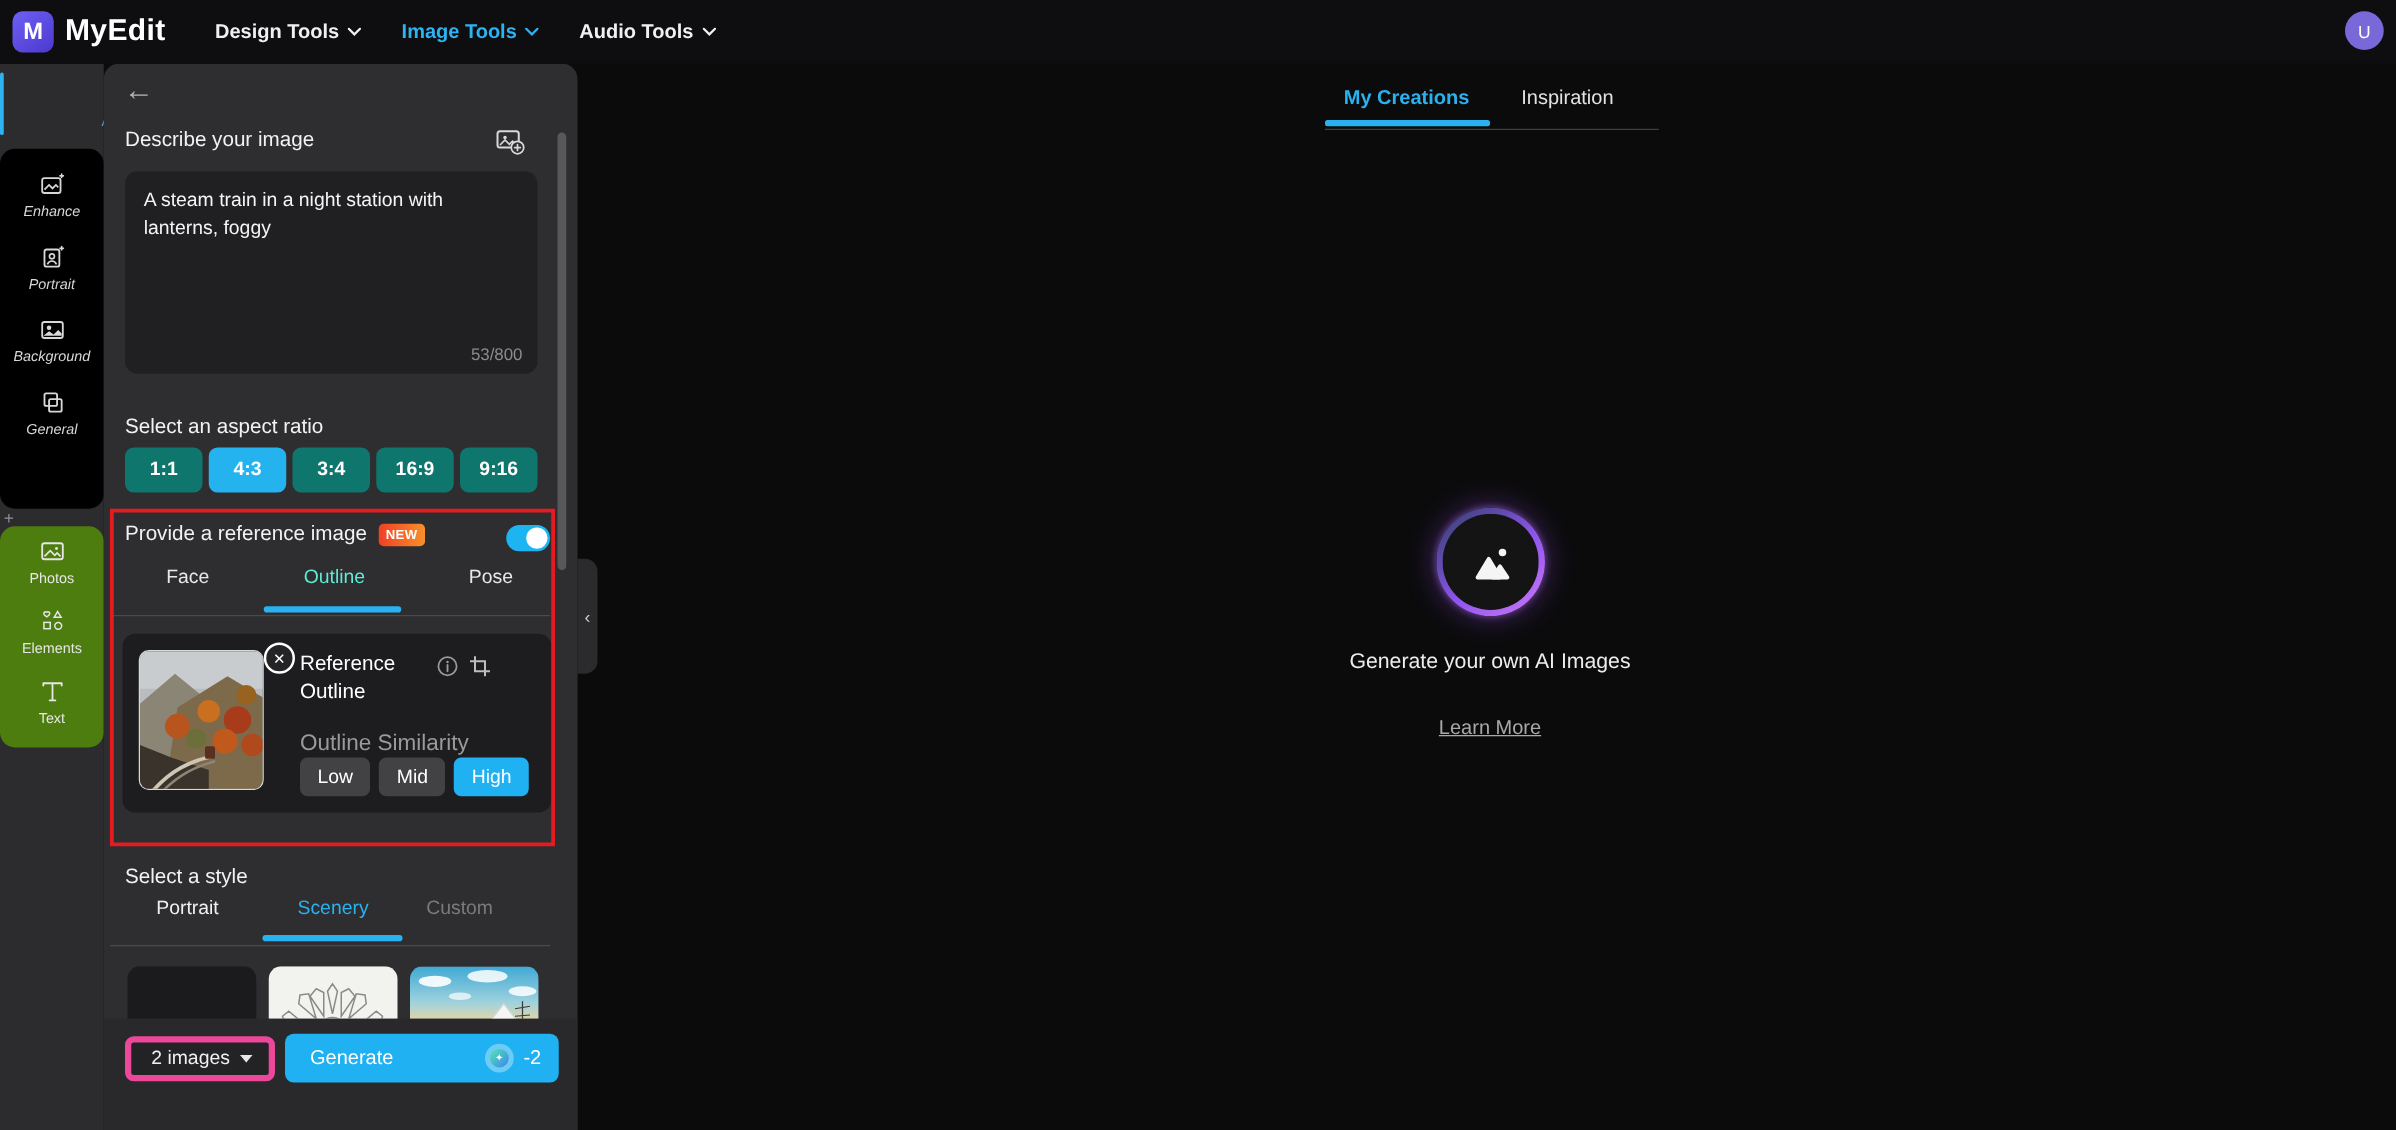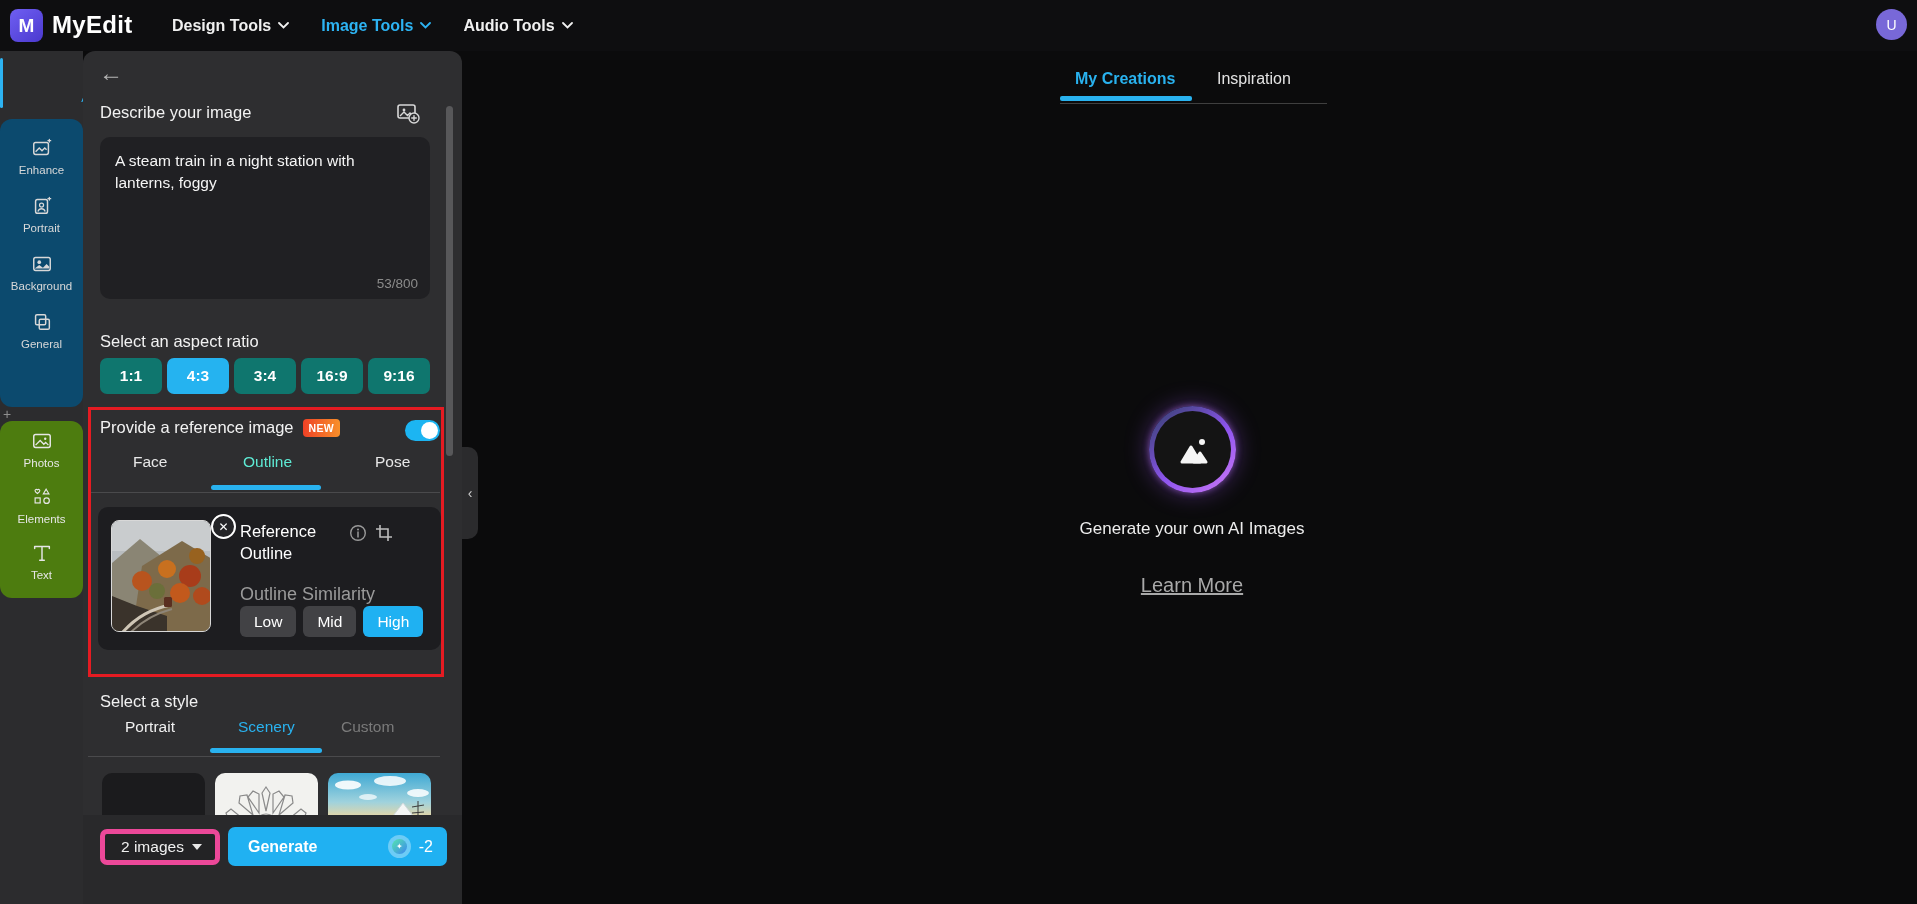--- a/index.html
+++ b/index.html
@@ -21,21 +21,21 @@
             color:#fff; font-size:14px; display:flex; align-items:center; justify-content:center; }
 
   
   .rail { left:0; top:51px; width:83px; height:853px; background:#2c2c2e; z-index:10; }
   .rail-item { width:83px; display:flex; flex-direction:column; align-items:center; justify-content:center; gap:5px;
                color:#d8d8d8; font-size:11.5px; cursor:pointer; }
   .rail-item svg { display:block; }
   .rail-active-bar { left:0; top:7px; width:3px; height:50px; background:#2db3f2; border-radius:2px; }
   .rail-top { left:16px; top:4px; width:83px; height:58px; color:#2db3f2;padding-left:44px; }
   .rail-top .rail-item { color:#2db3f2; height:58px; }
-  .rail-group1 { left:0; top:68px; width:83px; height:288px; background:#0c4a6e; border-radius:12px; padding-top:8px; }
+  .rail-group1 { left:0; top:68px; width:83px; height:288px; background:#000000; border-radius:12px; padding-top:8px;font-style:italic; }
   .rail-group1 .rail-item { height:58px; }
   .rail-plus { left:3px; top:355px; color:#8f8f8f; font-size:14px; }
   .rail-group2 { left:0; top:370px; width:83px; height:177px; background:#4d7c0f; border-radius:12px; padding-top:0; }
   .rail-group2 .rail-item { height:56px; color:#e6e6e6; }
 
   
   .panel { left:83px; top:51px; width:379px; height:853px; background:#2e2e30; border-radius:12px 12px 0 0; z-index:11; }
   .back { left:16px; top:8px; font-size:24px; color:#b5b5b5; cursor:pointer; }
   .sec-label { font-size:16.5px; color:#f2f2f2; }
   .describe-label { left:17px; top:52px; }
@@ -82,21 +82,21 @@
   .thumbrow { left:0; top:722px; width:362px; height:42px; overflow:hidden; }
   .sthumb { position:absolute; top:0; width:103px; height:58px; border-radius:10px; overflow:hidden; cursor:pointer; }
 
   .pfooter { left:0; top:764px; width:379px; height:89px; background:#29292b; z-index:5; }
   .count-dd { left:17px; top:14px; width:120px; height:36px; border:5px solid #ec4899; background:#232325; border-radius:7px;
               display:flex; align-items:center; justify-content:space-between; padding:0 13px 0 16px;
               color:#f0f0f0; font-size:15.5px; cursor:pointer; }
   .caret { width:0; height:0; border-left:5px solid transparent; border-right:5px solid transparent; border-top:6px solid #e8e8e8; }
   .gen-btn { left:145px; top:12px; width:219px; height:39px; background:#20b1f2; border-radius:7px; display:flex;
              align-items:center; justify-content:space-between; padding:0 14px 0 20px; cursor:pointer; }
-  .gen-label { color:#fff; font-size:16px; font-weight:bold; }
+  .gen-label { color:#fff; font-size:16px; font-weight:normal; }
   .gen-right { display:flex; align-items:center; gap:8px; }
   .coin { width:23px; height:23px; border-radius:50%; background:rgba(255,255,255,.35); display:flex; align-items:center; justify-content:center; }
   .coin .gem { width:15px; height:15px; border-radius:50%; background:linear-gradient(135deg,#55e6ad,#3b86f0);
                color:#fff; font-size:8px; display:flex; align-items:center; justify-content:center; }
   .cost { color:#fff; font-size:16px; }
 
   
   .handle { left:462px; top:447px; width:16px; height:92px; background:#2b2b2d; border-radius:0 10px 10px 0;
             display:flex; align-items:center; justify-content:center; color:#cfcfcf; font-size:14px; cursor:pointer; z-index:9; }
 
@@ -111,21 +111,21 @@
   .ctab-bar { left:0; top:34px; width:132px; height:5px; background:#29b2ef; border-radius:2px; }
   .ctab-line { left:0; top:41px; width:267px; height:1px; background:#3f3f3f; }
 
   .glow-circle { left:1149px; top:406px; width:87px; height:87px; border-radius:50%;
        border:5px solid transparent;
        background:linear-gradient(#141414,#141414) padding-box,
                   linear-gradient(140deg,#2e3f66 0%,#8e55ee 55%,#cf7bf7 100%) border-box;
        box-shadow:0 0 24px rgba(150,80,235,.45), 0 0 6px rgba(190,120,250,.55);
        display:flex; align-items:center; justify-content:center; }
   .empty-title { left:1032px; top:519px; width:320px; text-align:center; color:#ededed; font-size:17px; }
-  .learn-more { left:1092px; top:574px; width:200px; text-align:center; color:#a9a9a9; font-size:20px;
+  .learn-more { left:1092px; top:574px; width:200px; text-align:center; color:#a9a9a9; font-size:16px;
                 text-decoration:underline; cursor:pointer; }
 
   .corner-sliver { left:0; top:896px; width:7px; height:8px; background:#b7e3f6; }
 </style>
 </head>
 <body>
 
 <div class="app">
 
   <div class="abs navbar">

